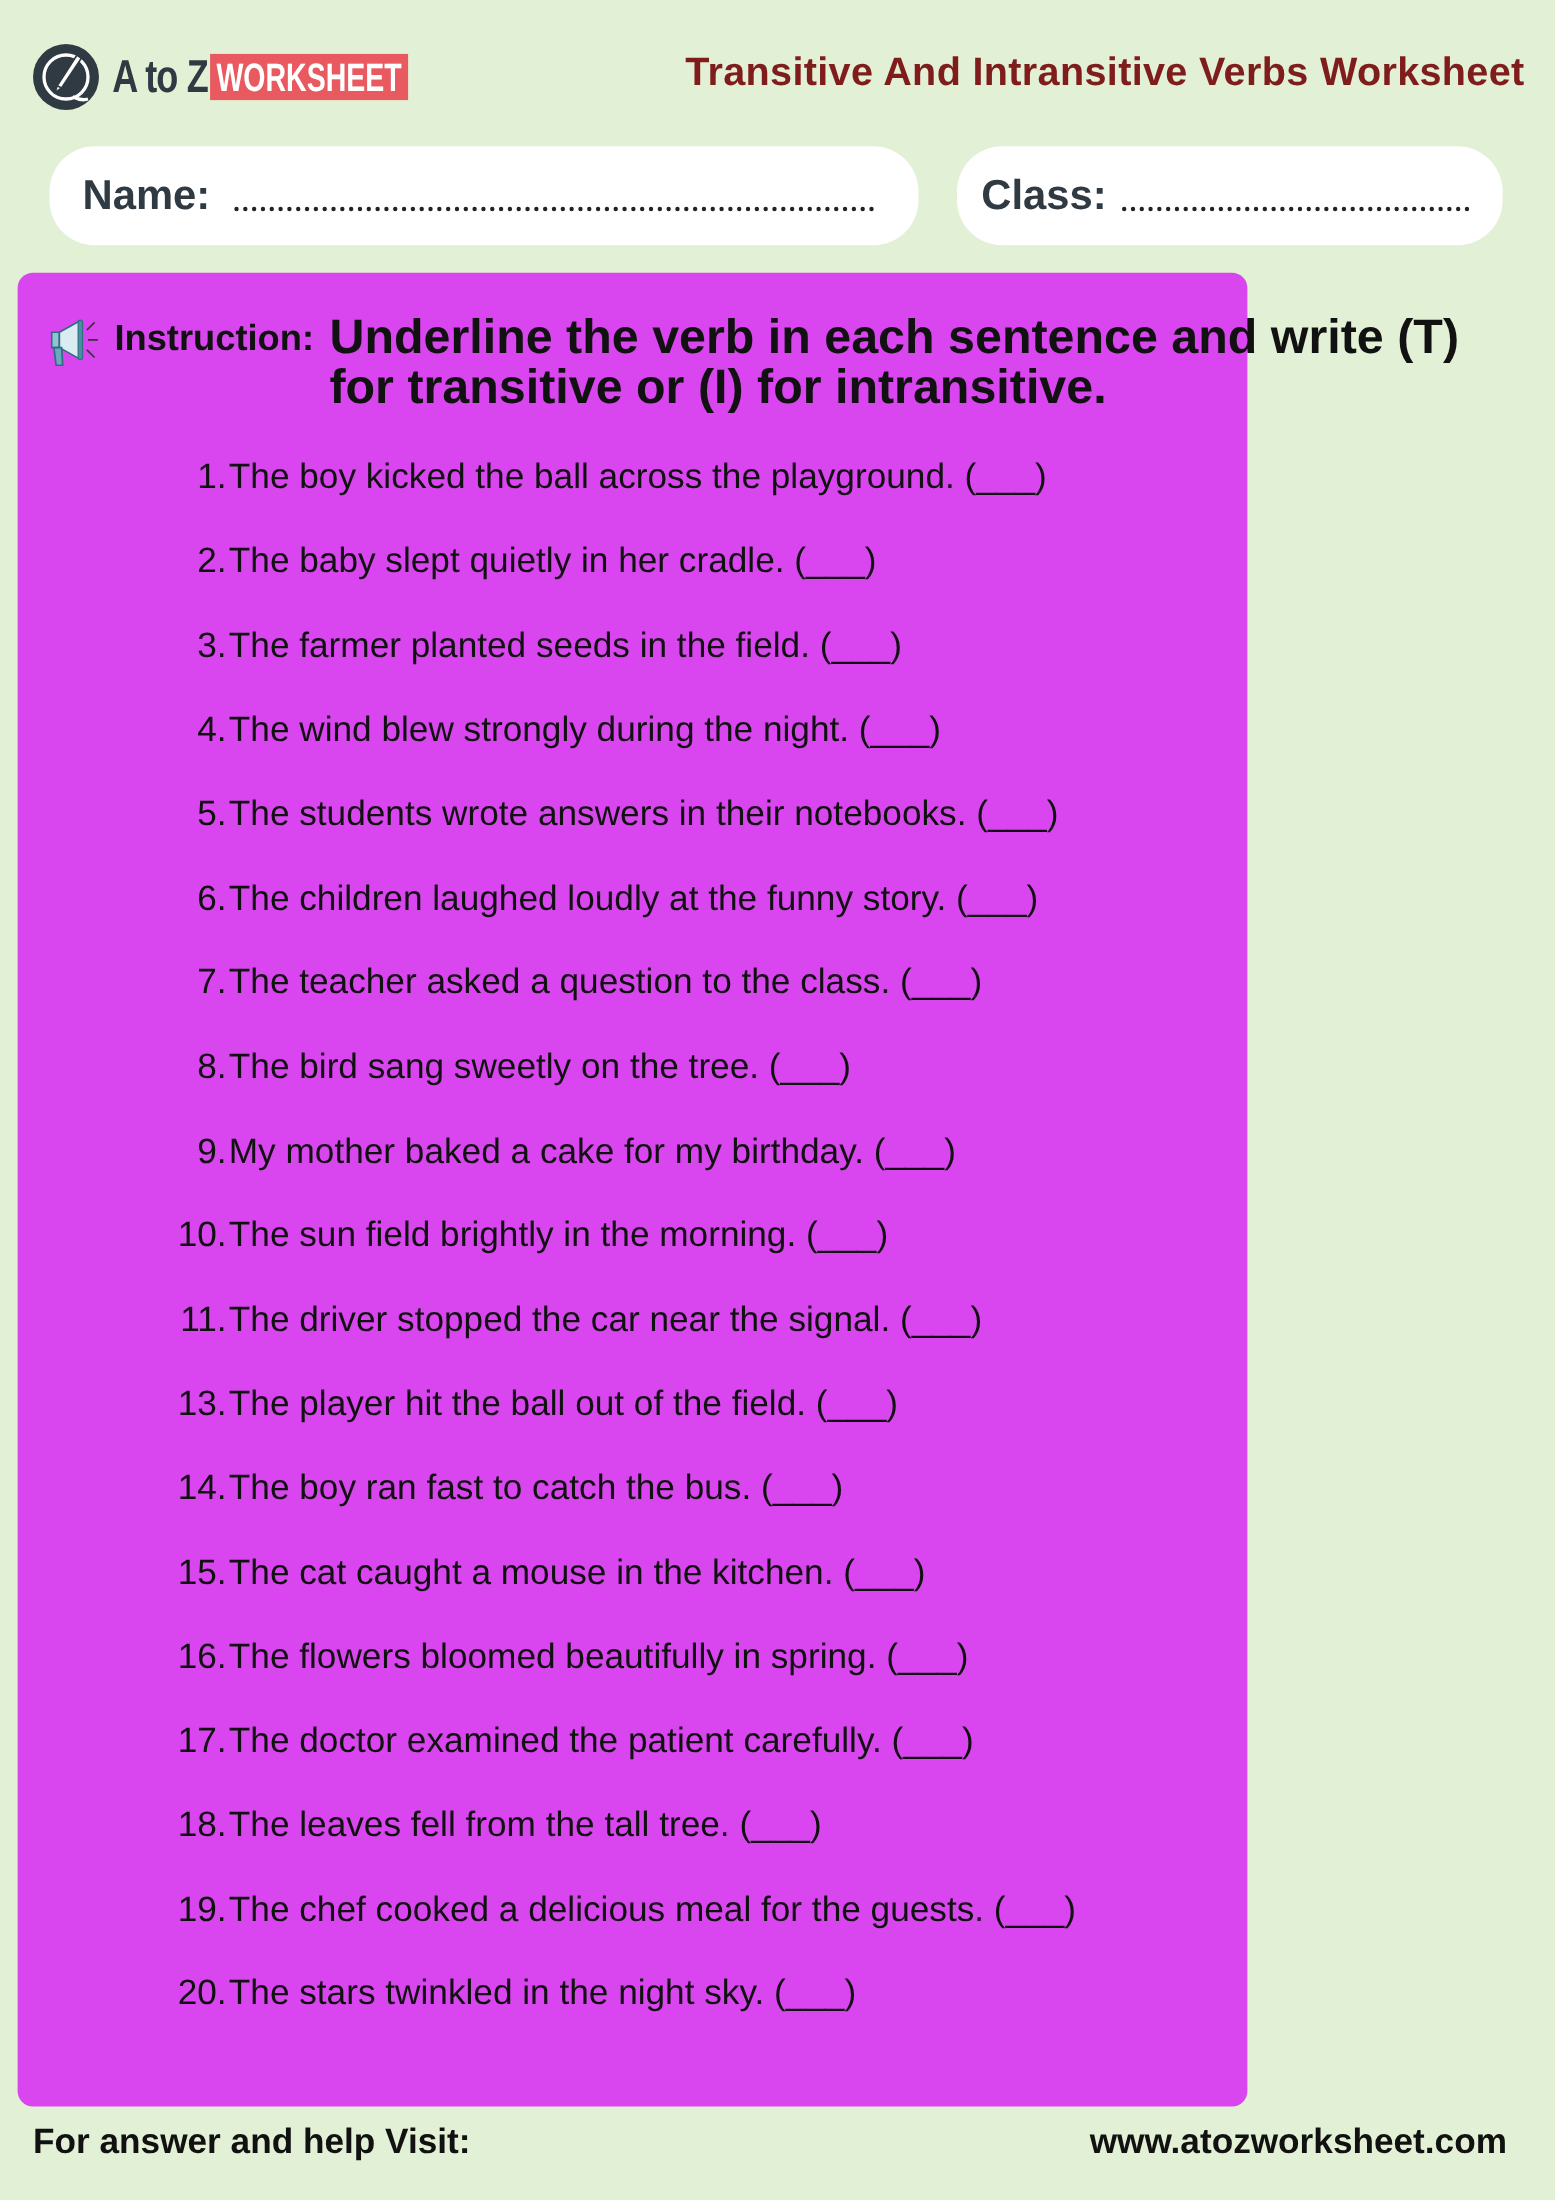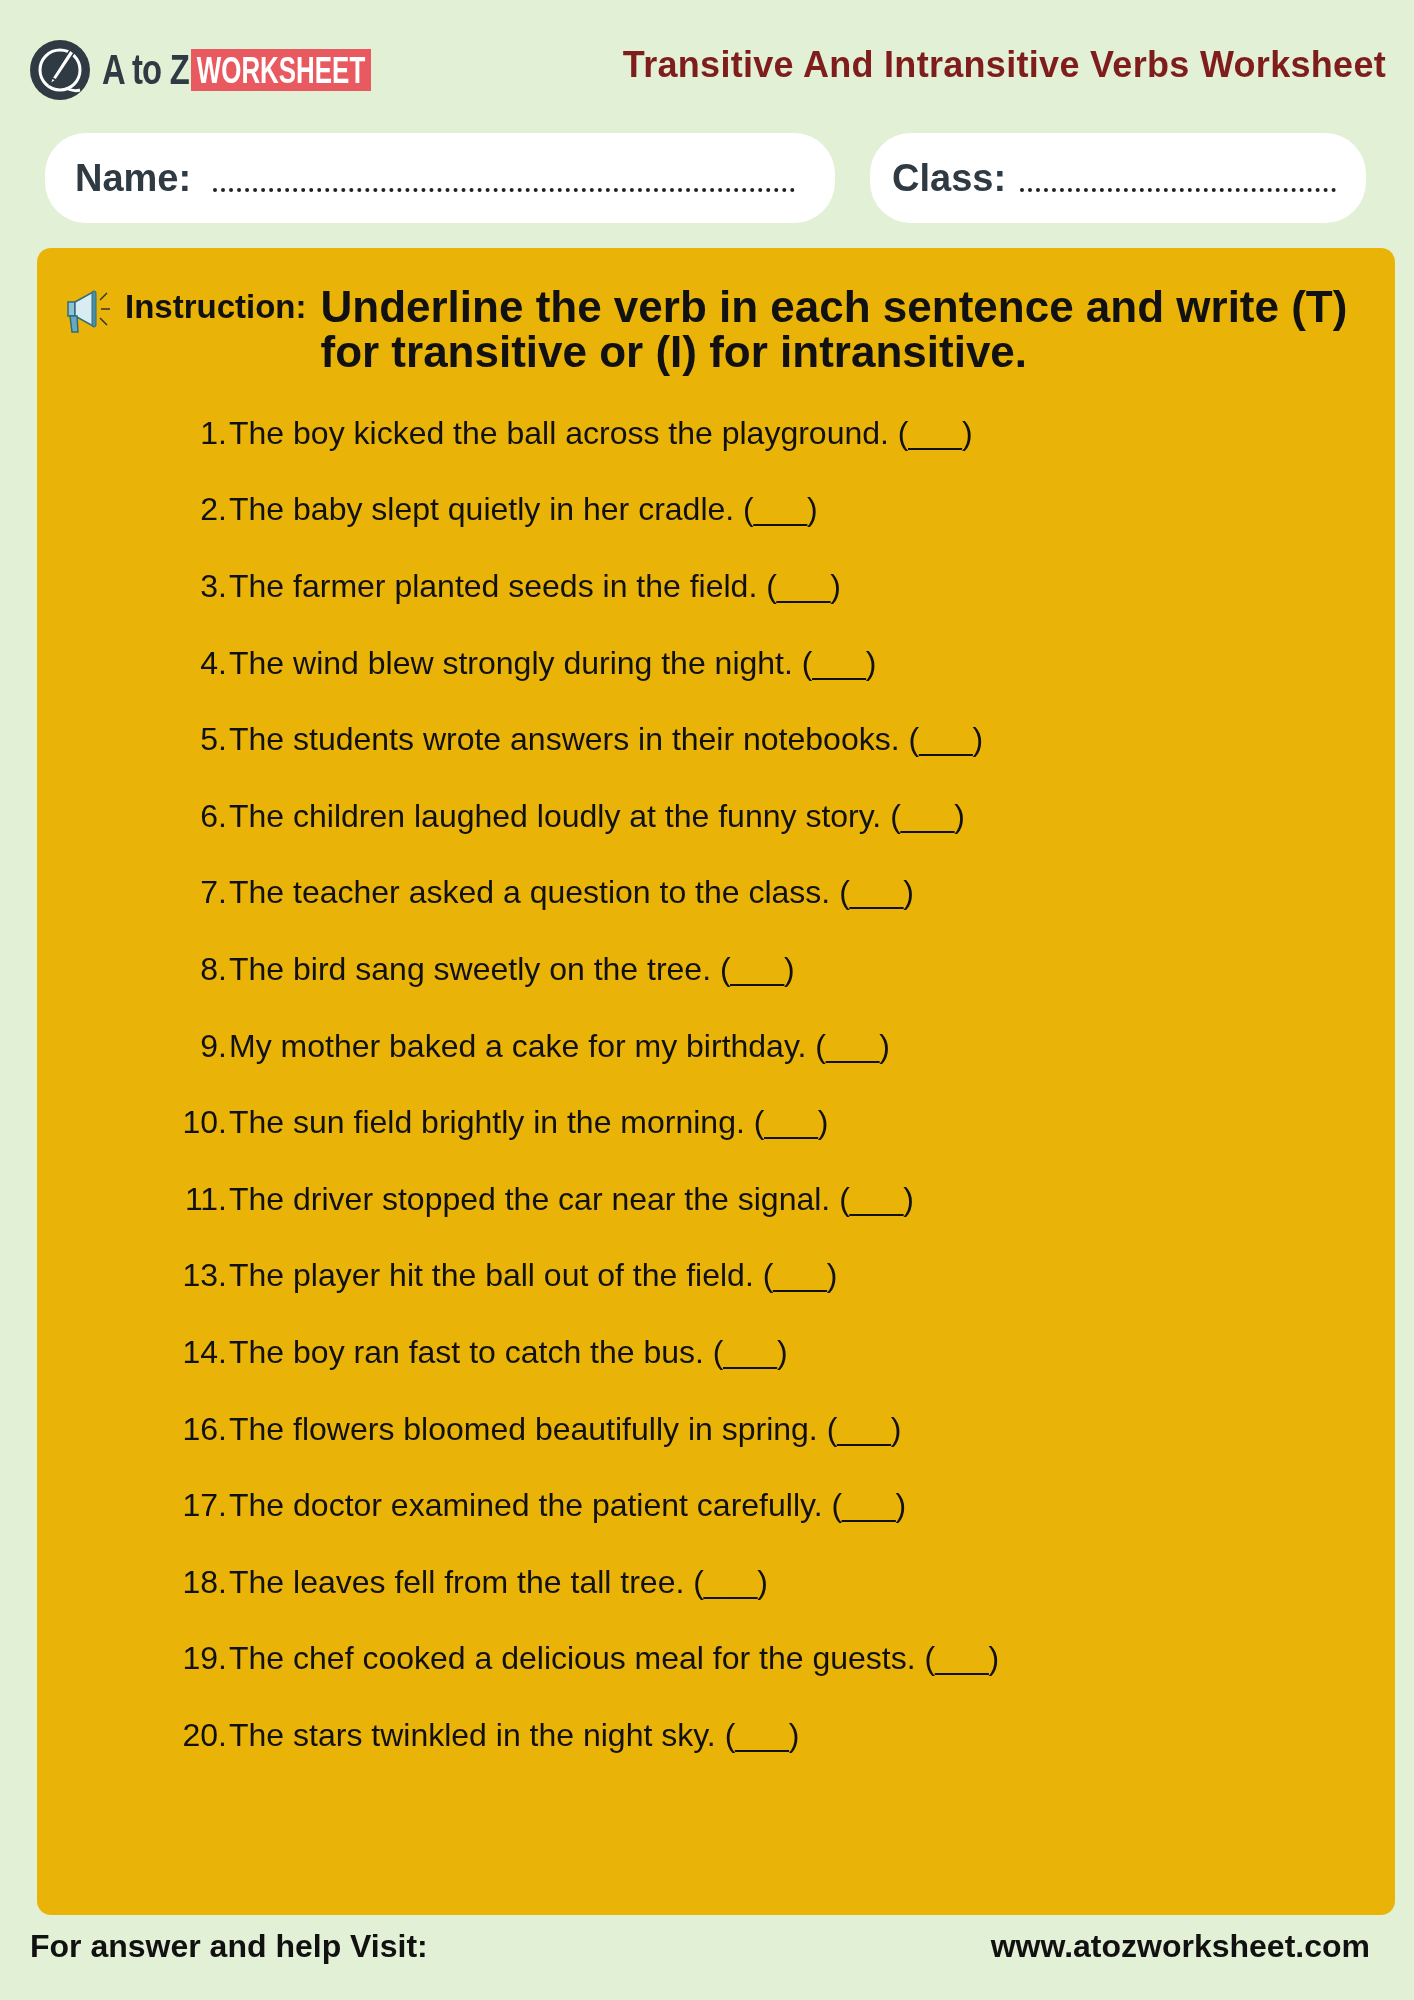--- a/index.html
+++ b/index.html
@@ -45,22 +45,22 @@
   .pill.class { left: 870px; width: 496px; padding-left: 22px; }
   .pill-label {
     font-size: 38px; font-weight: bold; color: #2f3a43; white-space: nowrap;
   }
   .pill-line {
     flex: 1; margin-left: 22px; margin-right: 40px; margin-top: 24px;
     border-bottom: 4px dotted #222; height: 4px;
   }
   .pill.class .pill-line { margin-right: 30px; margin-left: 14px; }
   .card {
-    position: absolute; left: 37px; top: 248px; width: 1358px; height: 1667px;
-    background: #eab308; border-radius: 14px;
+    position: absolute; left: 16px; top: 248px; width: 1118px; height: 1667px;
+    background: #d946ef; border-radius: 14px;
   }
   .instruction {
     position: absolute; left: 28px; top: 36px; width: 1310px;
     display: flex; align-items: flex-start;
   }
   .megaphone { width: 50px; height: 48px; margin-top: 4px; margin-right: 10px; flex: none; }
   .instr-label {
     font-size: 33px; font-weight: bold; color: #111; white-space: nowrap;
     margin-right: 14px; line-height: 45px;
   }
@@ -169,20 +169,24 @@
       </div>
     <div class="item">
         <span class="item-num">13.</span>
         <span class="item-text">The player hit the ball out of the field. (___)</span>
       </div>
     <div class="item">
         <span class="item-num">14.</span>
         <span class="item-text">The boy ran fast to catch the bus. (___)</span>
       </div>
     <div class="item">
+        <span class="item-num">15.</span>
+        <span class="item-text">The cat caught a mouse in the kitchen. (___)</span>
+      </div>
+    <div class="item">
         <span class="item-num">16.</span>
         <span class="item-text">The flowers bloomed beautifully in spring. (___)</span>
       </div>
     <div class="item">
         <span class="item-num">17.</span>
         <span class="item-text">The doctor examined the patient carefully. (___)</span>
       </div>
     <div class="item">
         <span class="item-num">18.</span>
         <span class="item-text">The leaves fell from the tall tree. (___)</span>

